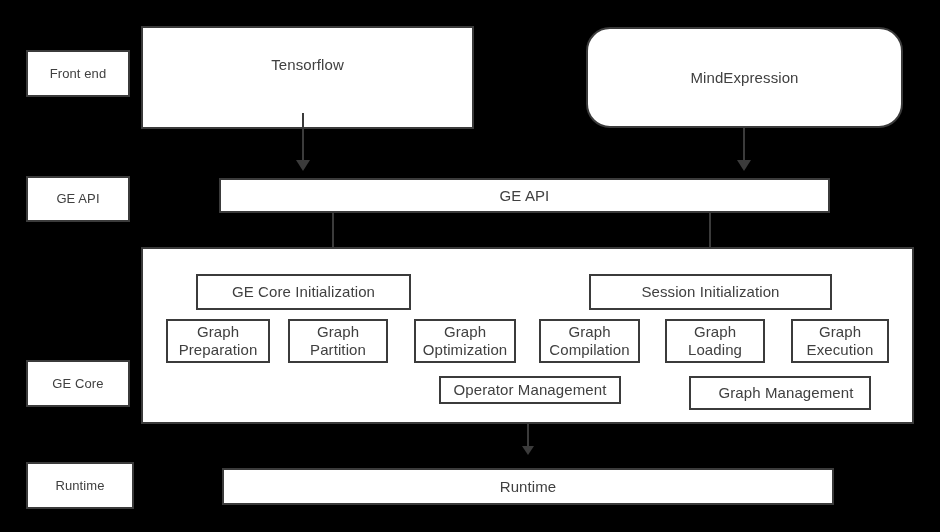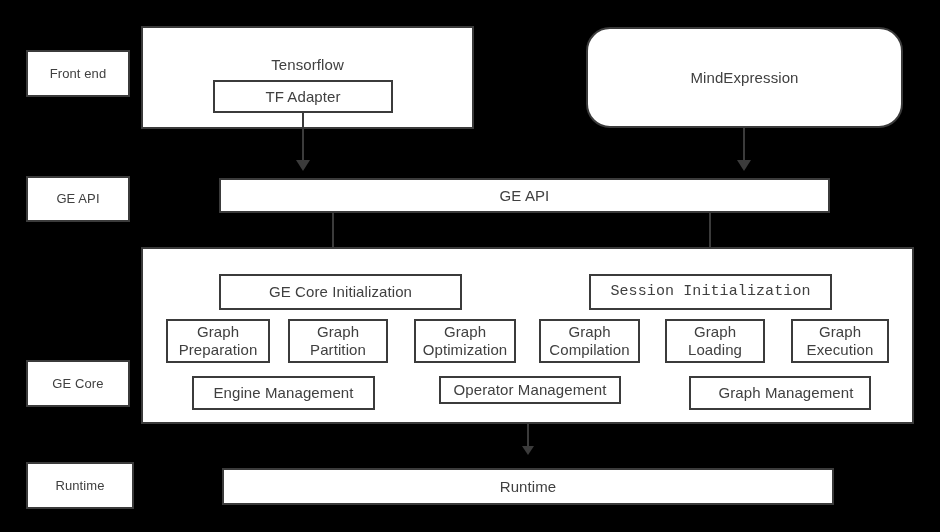--- a/index.html
+++ b/index.html
@@ -87,63 +87,61 @@
   <div class="box stage-label" style="left:26px; top:176px; width:104px; height:46px;">GE API</div>
 
   <div class="box stage-label" style="left:26px; top:324px; width:104px; height:47px;margin-top:36px;">GE Core</div>
 
   <div class="box stage-label" style="left:26px; top:462px; width:108px; height:47px;">Runtime</div>
 
   <div class="box container-box" style="left:141px; top:26px; width:333px; height:103px;">
     <span>Tensorflow</span>
   </div>
 
-  <div class="box" style="left:213px; top:80px; width:180px; height:33px;">TF Adapter</div>
 
   <div class="box container-plain" style="left:586px; top:27px; width:317px; height:101px;border-radius:24px;">MindExpression</div>
 
   <div class="conn conn-v" style="left:302px; top:113px; height:50px;"></div>
   <div class="arrow-head" style="left:296px; top:160px;"></div>
 
   <div class="conn conn-v" style="left:743px; top:128px; height:35px;"></div>
   <div class="arrow-head" style="left:737px; top:160px;"></div>
 
   <div class="box" style="left:219px; top:178px; width:611px; height:35px;">GE API</div>
 
   <div class="conn conn-v" style="left:332px; top:213px; height:46px;"></div>
   <div class="arrow-head" style="left:326px; top:257px;"></div>
 
   <div class="conn conn-v" style="left:709px; top:213px; height:46px;"></div>
   <div class="arrow-head" style="left:703px; top:257px;"></div>
 
   <div class="box container-core" style="left:141px; top:247px; width:773px; height:177px;"></div>
 
-  <div class="box" style="left:219px; top:274px; width:243px; height:36px;">GE Core Initialization</div>
+  <div class="box" style="left:196px; top:274px; width:215px; height:36px;">GE Core Initialization</div>
 
-  <div class="box" style="left:589px; top:274px; width:243px; height:36px;font-family:Liberation Mono, monospace;">Session Initialization</div>
+  <div class="box" style="left:589px; top:274px; width:243px; height:36px;">Session Initialization</div>
 
   <div class="box" style="left:166px; top:319px; width:104px; height:44px;">Graph
 Preparation</div>
 
   <div class="box" style="left:288px; top:319px; width:100px; height:44px;">Graph
 Partition</div>
 
   <div class="box" style="left:414px; top:319px; width:102px; height:44px;">Graph
 Optimization</div>
 
   <div class="box" style="left:539px; top:319px; width:101px; height:44px;">Graph
 Compilation</div>
 
   <div class="box" style="left:665px; top:319px; width:100px; height:44px;">Graph
 Loading</div>
 
   <div class="box" style="left:791px; top:319px; width:98px; height:44px;">Graph
 Execution</div>
 
-  <div class="box" style="left:192px; top:376px; width:183px; height:34px;">Engine Management</div>
 
   <div class="box" style="left:439px; top:376px; width:182px; height:28px;">Operator Management</div>
 
   <div class="box" style="left:689px; top:376px; width:182px; height:34px;padding-left:12px;">Graph Management</div>
 
   <div class="conn conn-v" style="left:527px; top:424px; height:24px;"></div>
   <div class="arrow-head small" style="left:522px; top:446px;"></div>
 
   <div class="box" style="left:222px; top:468px; width:612px; height:37px;">Runtime</div>
 

